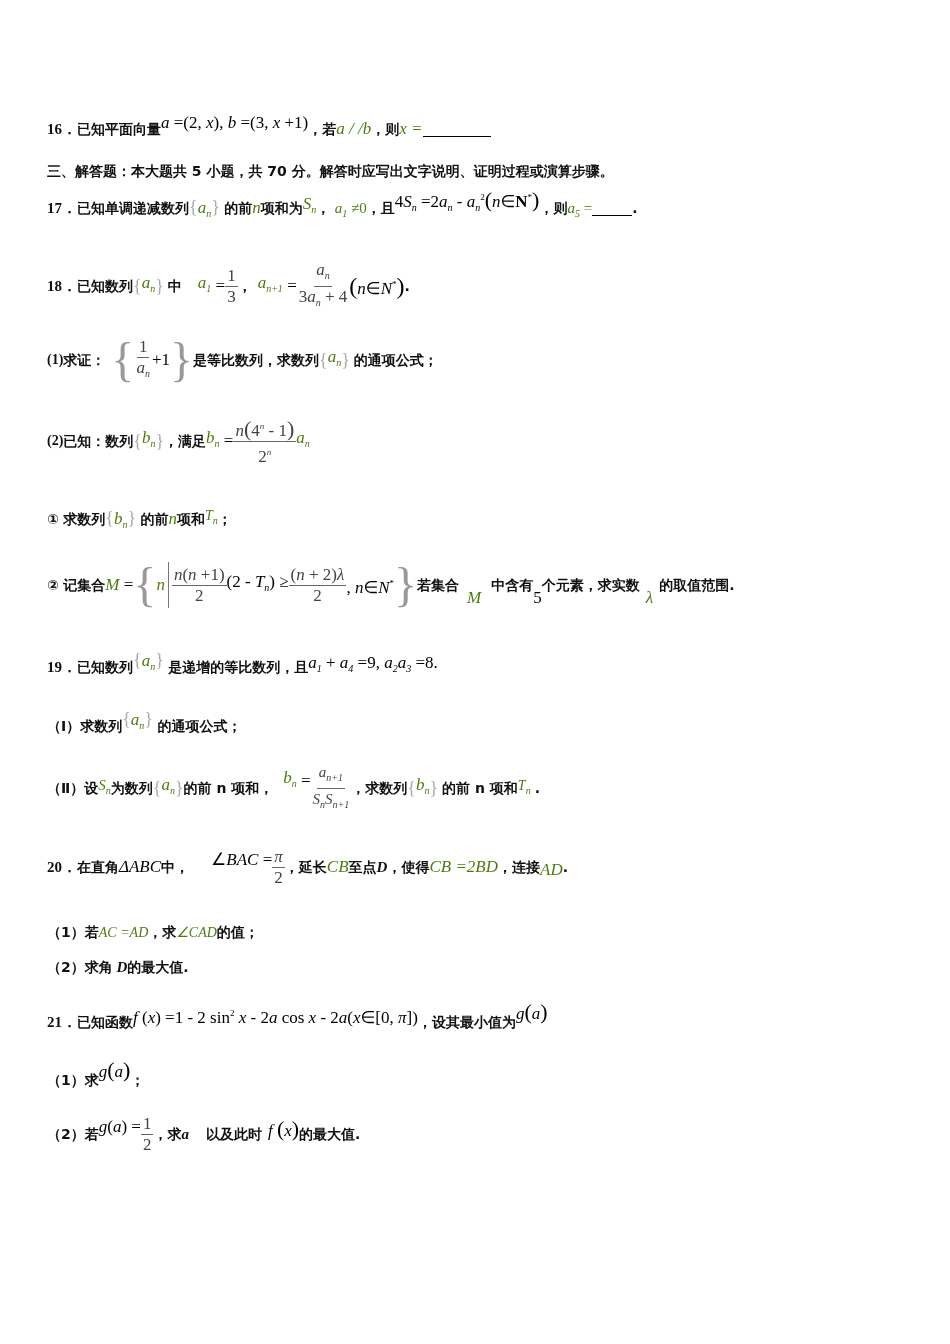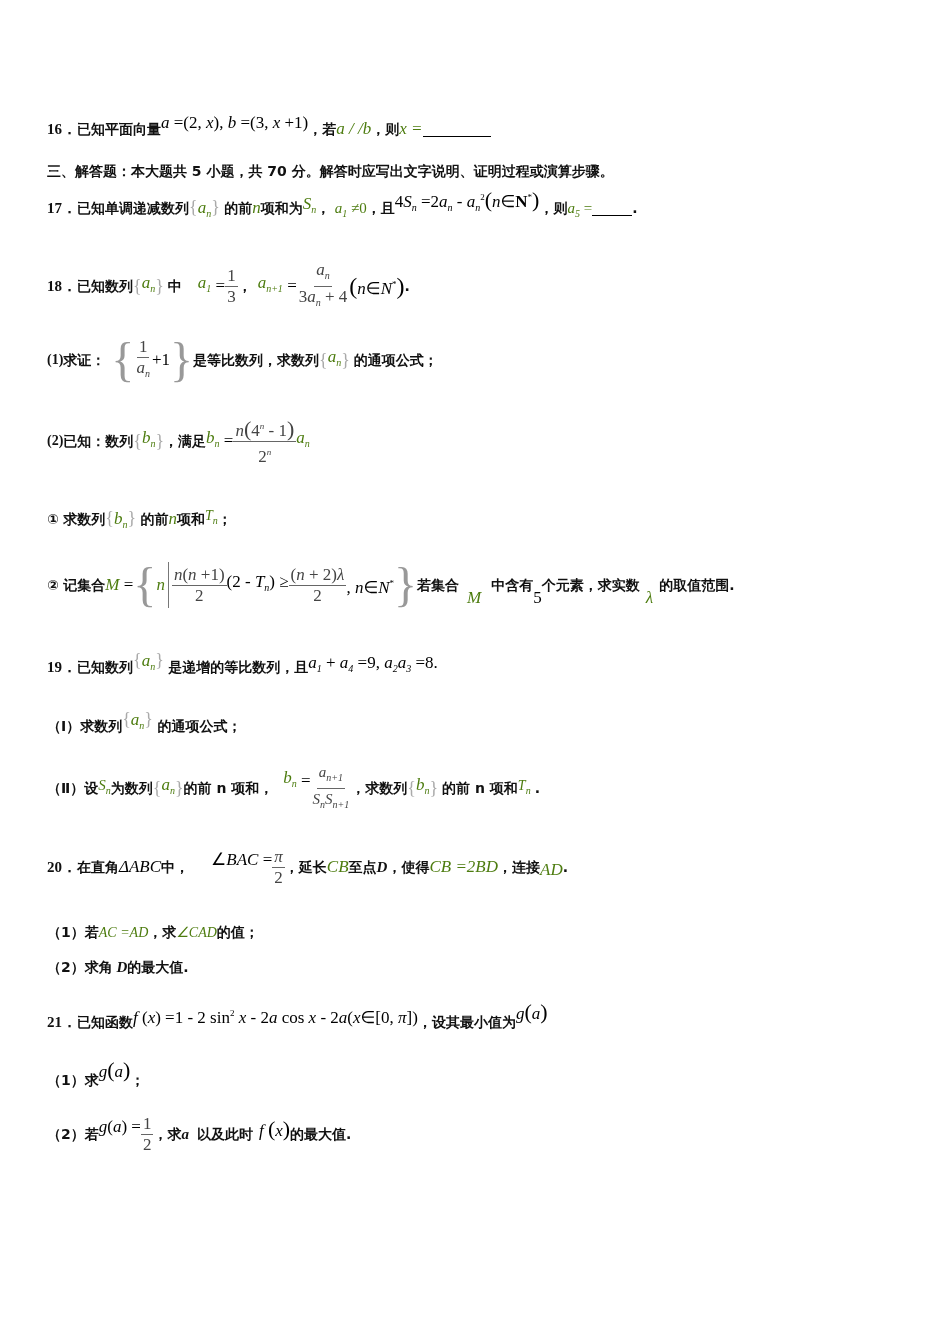--- a/index.html
+++ b/index.html
@@ -190,16 +190,16 @@
 <div class="line" style="top:1112px; height:44px; display:flex; align-items:center;">
   <span class="cn">（2）</span>
     <span class="cn">若</span>
   <span class="mu" style="margin-bottom:14px;"><i>g</i>(<i>a</i>) =</span>
     <span class="frac">
       <span class="n">1</span>
       <span class="d">2</span>
     </span>
   <span class="cn">，求</span>
     <span class="bold-serif" style="font-size:15px;">a</span>
-    <span class="cn" style="margin-left:8px;">以及此时</span>
+    <span class="cn" style="margin-left:17px;">以及此时</span>
   <span class="mu" style="margin-left:6px; margin-bottom:8px;"><i>f</i> <span style="font-size:22px">(</span><i>x</i><span style="font-size:22px">)</span></span>
     <span class="cn">的最大值.</span>
 </div>
 
 </body></html>

